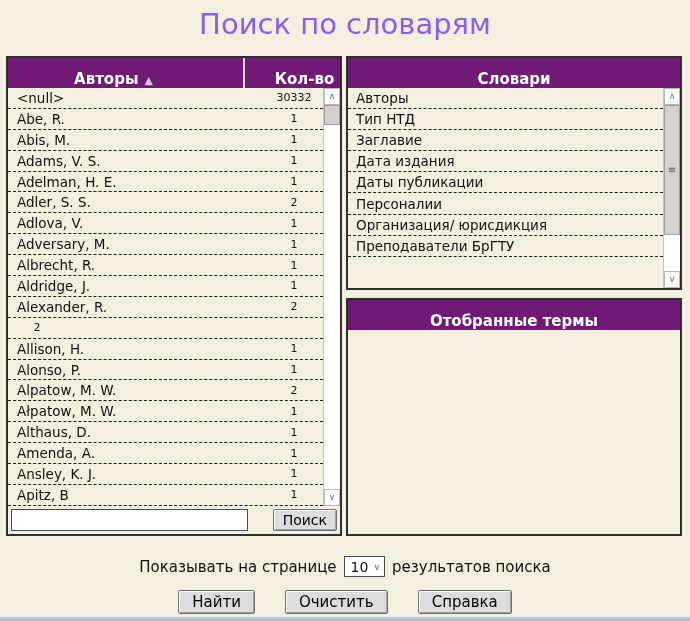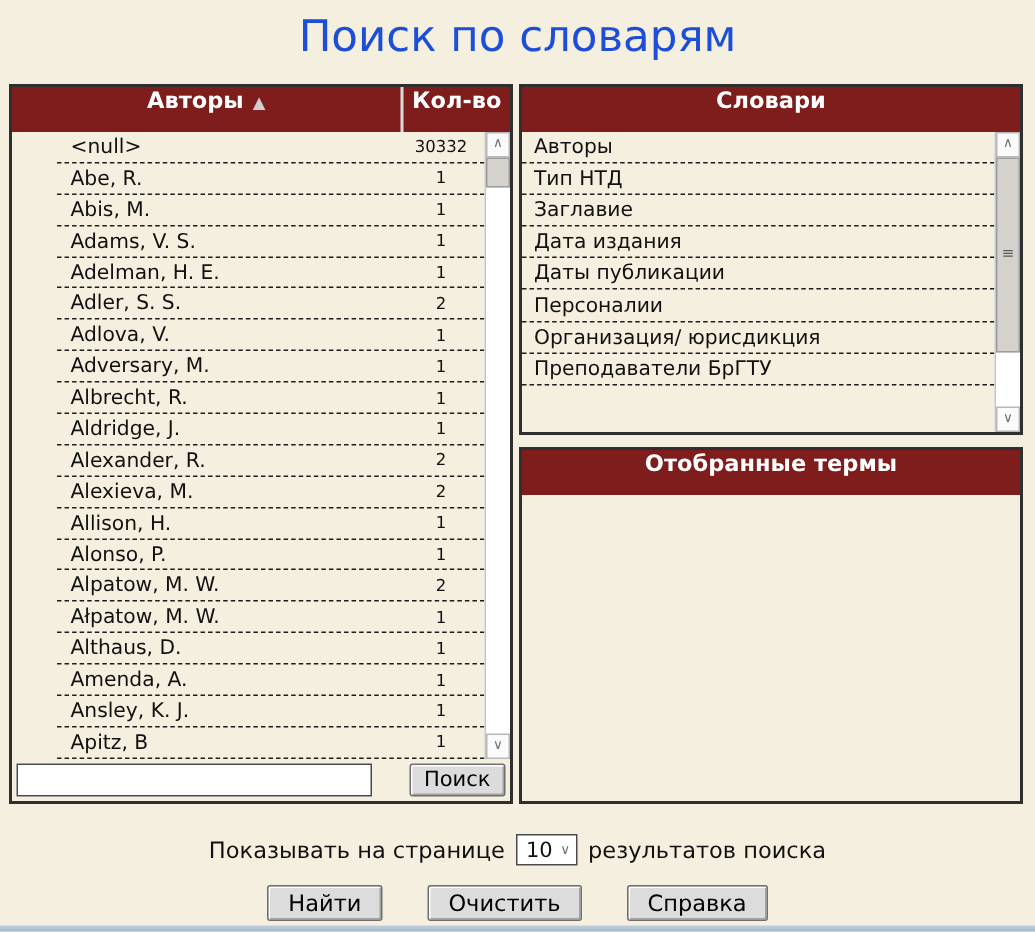--- a/index.html
+++ b/index.html
@@ -6,44 +6,44 @@
   html,body { width:690px; height:621px; }
   body {
     position:relative;
     background:#f5efdf;
     font-family:"DejaVu Sans", "Liberation Sans", sans-serif;
     color:#111;
     overflow:hidden;
   }
   .page-title {
     position:absolute; top:7px; left:0; width:100%;
-    text-align:center; font-size:29px; font-weight:400; color:#1d4ed8;
+    text-align:center; font-size:29px; font-weight:400; color:#8b5cf6;
   }
   .panel {
     position:absolute;
     border:2px solid #2f2f2f;
     background:#f5efdf;
   }
   .panel-authors { left:6px; top:56px; width:336px; height:480px; }
   .panel-dicts   { left:346px; top:56px; width:336px; height:234px; }
   .panel-terms   { left:346px; top:298px; width:336px; height:238px; }
 
   .hdr {
-    height:30px; background:#7f1d1d; color:#fff;
-    display:flex; align-items:flex-start;
-    font-weight:bold; font-size:15px;
+    height:30px; background:#701a75; color:#fff;
+    display:flex; align-items:flex-end;
+    font-weight:bold; font-size:15px;gap:24px;
   }
   .hdr-cell-name { flex:1; text-align:center; }
   .hdr-sep { width:2px; align-self:stretch; background:#d9d9d9; }
   .hdr-cell-count { width:71px; text-align:center; }
   .hdr-title { width:100%; text-align:center; }
   .sort-arrow { color:#cfcfcf; font-size:11px; margin-left:6px; }
 
   .list-area { position:relative; height:418px; overflow:hidden; }
-  .rows { margin-right:17px;padding-left:30px; }
+  .rows { margin-right:17px; }
   .a-row { display:flex; align-items:center; height:20.9px; border-bottom:1px dashed #1c1c1c; }
   .a-name { flex:1; padding-left:9px; font-size:13.5px; white-space:nowrap; }
   .a-count { width:58px; text-align:center; font-size:11px; }
 
   .dict-list { position:relative; height:200px; overflow:hidden; }
   .d-row { display:flex; align-items:center; height:21.1px; border-bottom:1px dashed #1c1c1c; margin-right:17px; }
   .d-label { padding-left:8px; font-size:13.5px; white-space:nowrap; }
 
   .sbar {
     position:absolute; top:0; right:0; bottom:0; width:17px;
@@ -169,21 +169,20 @@
           <span class="a-name">Aldridge, J.</span>
           <span class="a-count">1</span>
         </div>
 
         <div class="a-row">
           <span class="a-name">Alexander, R.</span>
           <span class="a-count">2</span>
         </div>
 
         <div class="a-row">
-          <span class="a-name">Alexieva, M.</span>
           <span class="a-count">2</span>
         </div>
 
         <div class="a-row">
           <span class="a-name">Allison, H.</span>
           <span class="a-count">1</span>
         </div>
 
         <div class="a-row">
           <span class="a-name">Alonso, P.</span>

